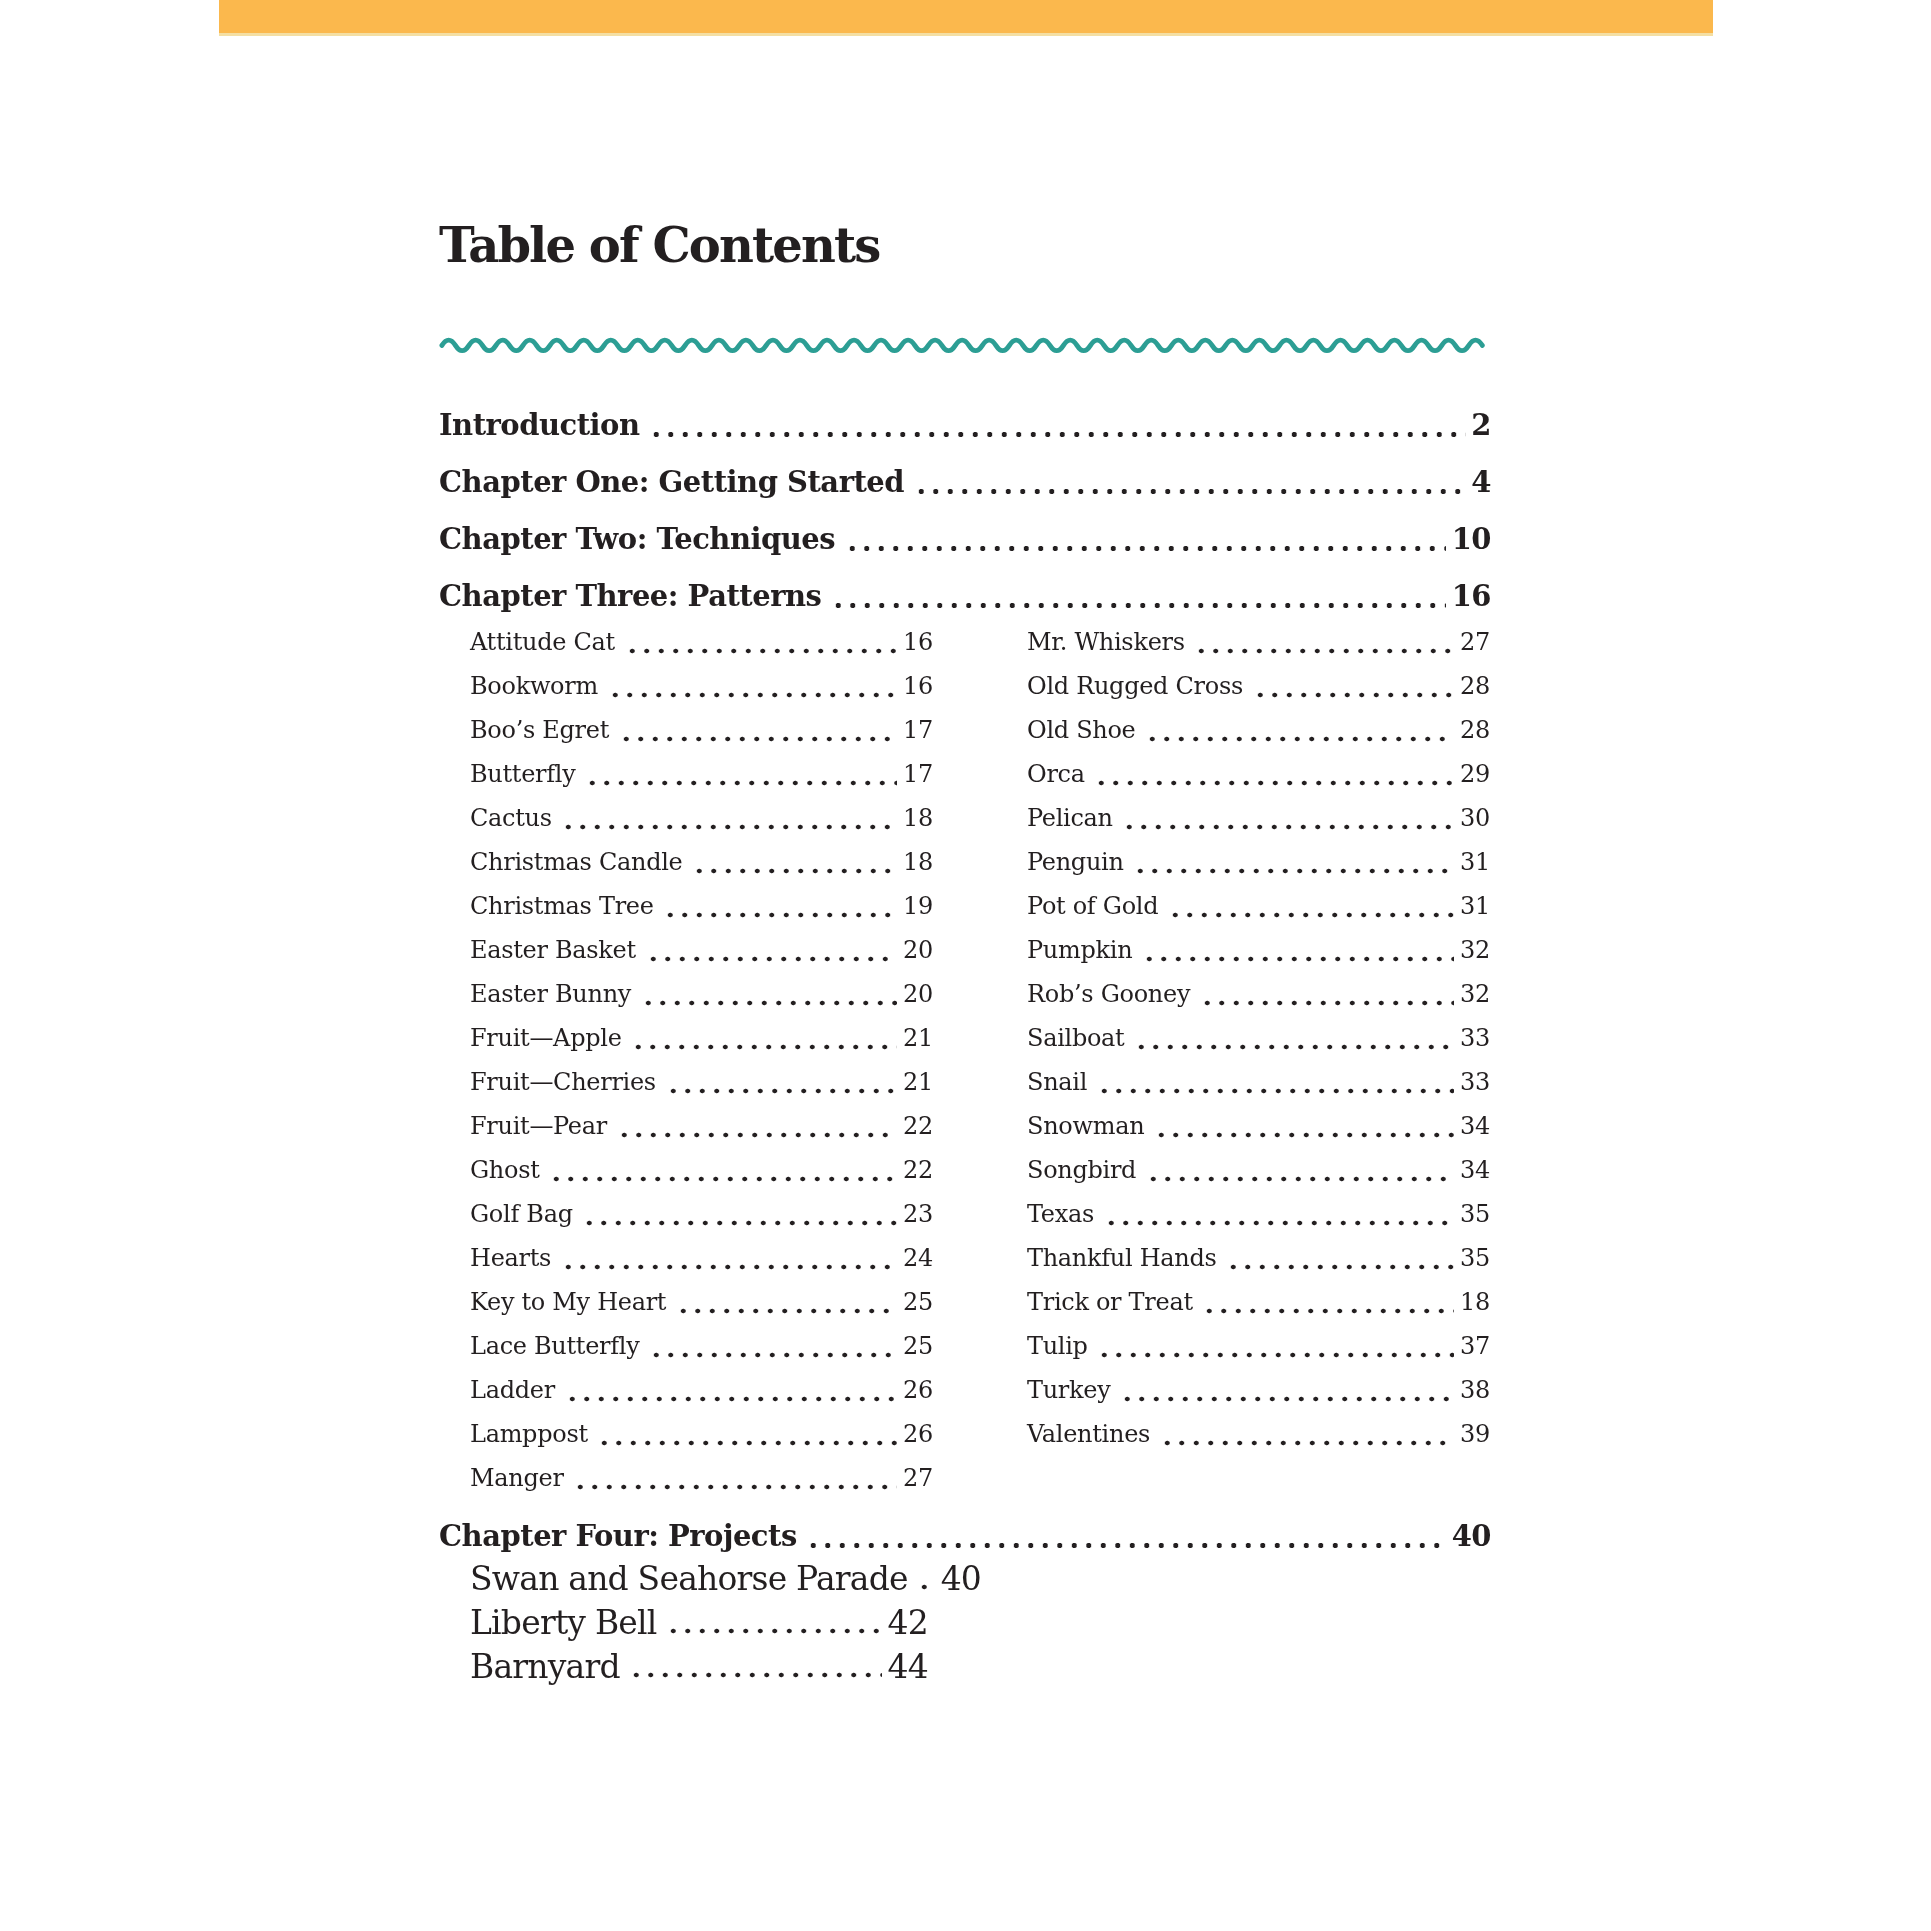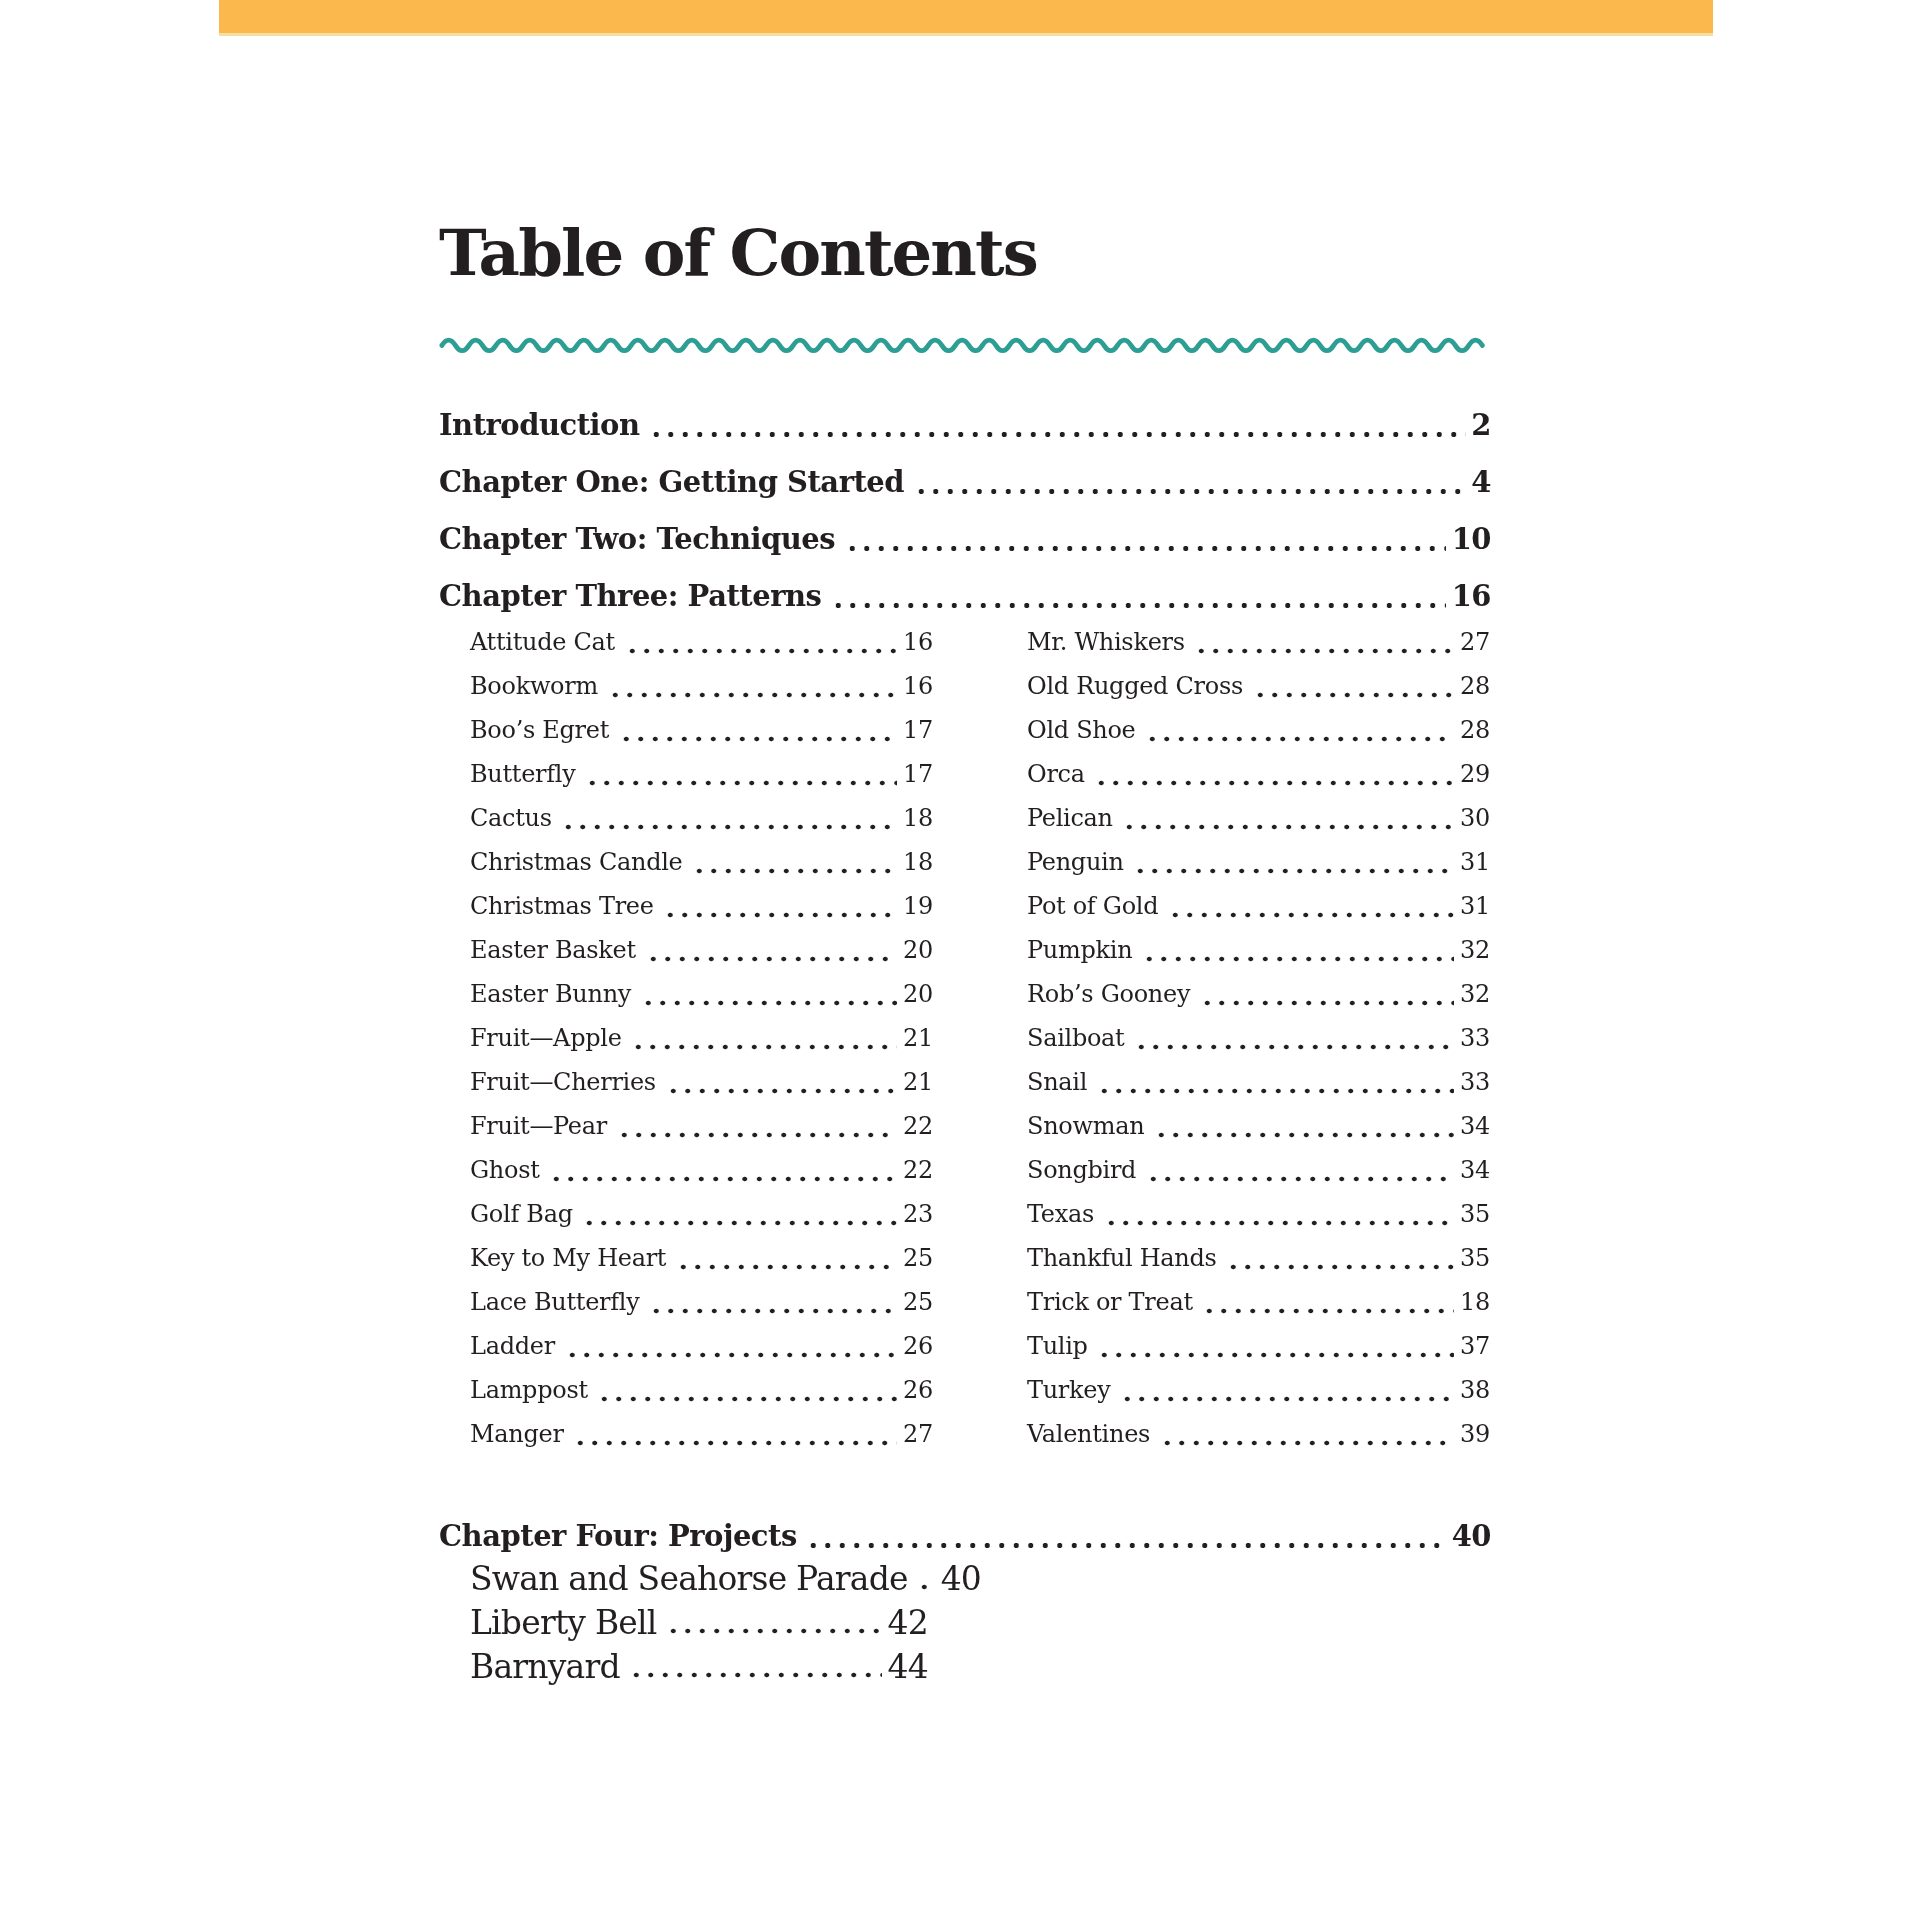--- a/index.html
+++ b/index.html
@@ -18,21 +18,21 @@
   }
   .top-bar {
     position: absolute; left: 219px; top: 0;
     width: 1494px; height: 36px;
     background: var(--accent-bar, #FBB84D);
     border-bottom: 3.9px solid var(--accent-bar-edge, #F4DFA3);
   }
   .title {
     position: absolute; left: 439px; top: 221px;
     margin: 0;
-    font-size: 64px; line-height: 1;
+    font-size: 48px; line-height: 1;
     font-weight: 700;
     letter-spacing: -1.9px;
     white-space: nowrap;
   }
   .wave {
     position: absolute; left: 439px; top: 328px;
     display: block;
   }
   .top-entries {
     position: absolute; left: 439px; top: 396px;
@@ -207,20 +207,25 @@
           <span class="leader"></span>
           <span class="num">22</span>
         </div>
 
         <div class="item-row">
           <span>Golf Bag</span>
           <span class="leader"></span>
           <span class="num">23</span>
         </div>
 
+        <div class="item-row">
+          <span>Hearts</span>
+          <span class="leader"></span>
+          <span class="num">24</span>
+        </div>
 
         <div class="item-row">
           <span>Key to My Heart</span>
           <span class="leader"></span>
           <span class="num">25</span>
         </div>
 
         <div class="item-row">
           <span>Lace Butterfly</span>
           <span class="leader"></span>

